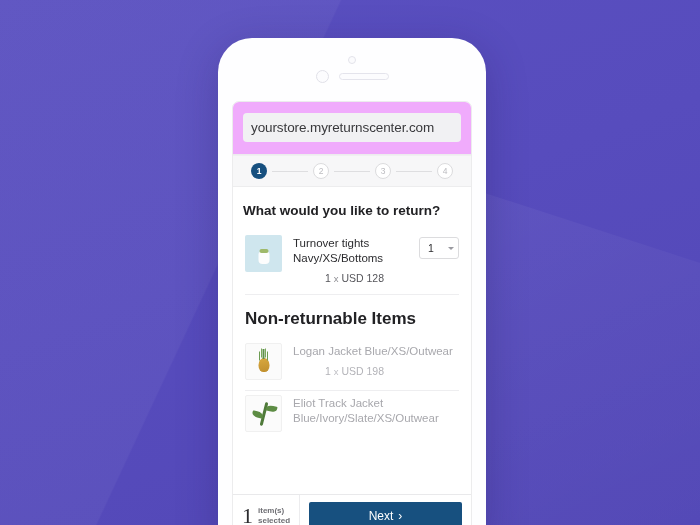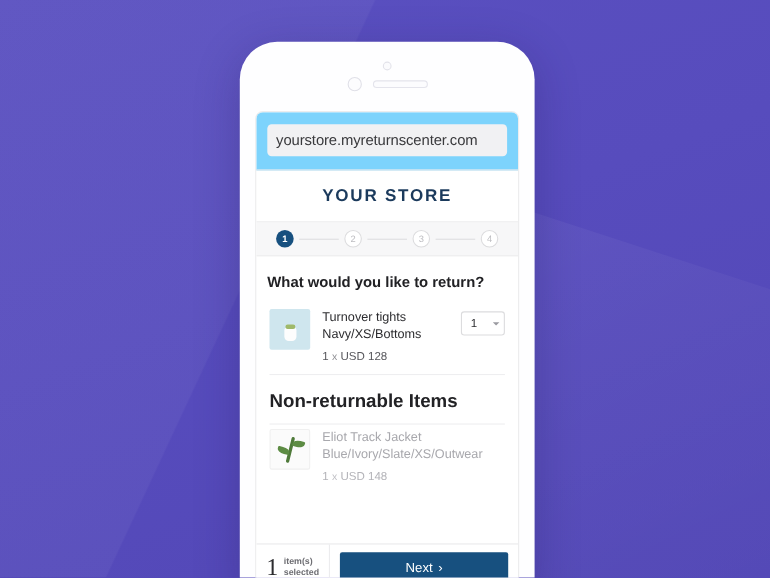--- a/index.html
+++ b/index.html
@@ -57,21 +57,21 @@
     background:#ffffff;
     border:1px solid #ececed;
     border-radius:7px 7px 0 0;
     overflow:hidden;
     display:flex; flex-direction:column;
   }
 
   
   .browser-bar{
     padding:11px 10px 12px 10px;
-    background:#7dd3fc;
+    background:#f0abfc;
     border-bottom:1px solid #ececee;
     flex:0 0 auto;
   }
   .url-pill{
     background:#f1f1f3;
     border-radius:4px;
     padding:7px 8px;
     font-size:13.5px;
     color:#39393c;
     letter-spacing:-0.1px;
@@ -178,20 +178,21 @@
   }
   .item-name{
     font-size:11.5px;
     line-height:15px;
     color:#2c2c2f;
   }
   .item-price{
     font-size:10.5px;
     color:#55555a;
     margin-top:6px;
+    margin-left:32px;
   }
   .item-price .mult{ color:#8e8e93; font-size:9.5px; }
 
   .qty-select{
     flex:0 0 auto;
     width:40px; height:22px;
     border:1px solid #dcdcde;
     border-radius:3px;
     background:#ffffff;
     display:flex; align-items:center; justify-content:space-between;
@@ -253,23 +254,20 @@
     <div class="camera"></div>
     <div class="speaker"></div>
   </div>
 
   <div id="screen">
 
     <div class="browser-bar">
       <div class="url-pill" title="yourstore.myreturnscenter.com">yourstore.myreturnscenter.com</div>
     </div>
 
-    <div class="store-header">
-      <div class="store-title">YOUR STORE</div>
-    </div>
 
     <div class="steps">
       <div class="step active">1</div>
       <div class="step-line"></div>
       <div class="step idle">2</div>
       <div class="step-line"></div>
       <div class="step idle">3</div>
       <div class="step-line"></div>
       <div class="step idle">4</div>
     </div>
@@ -293,34 +291,42 @@
         <div class="qty-select">
           <span>1</span>
           <span class="chev"></span>
         </div>
       </div>
 
       <div class="divider"></div>
 
       <div class="section-title">Non-returnable Items</div>
 
+      <div class="item-row muted">
+        <div class="thumb white">
+          <div class="art-pine"></div>
+        </div>
+        <div class="item-text">
+          <div class="item-name">Logan Jacket Blue/XS/Outwear</div>
+          <div class="item-price">
+            <span>1</span>
+            <span class="mult">x</span>
+            <span>USD 198</span>
+          </div>
+        </div>
+      </div>
 
       <div class="divider"></div>
 
       <div class="item-row muted">
         <div class="thumb white">
           <div class="art-plant"></div>
         </div>
         <div class="item-text">
           <div class="item-name">Eliot Track Jacket Blue/Ivory/Slate/XS/Outwear</div>
-          <div class="item-price">
-            <span>1</span>
-            <span class="mult">x</span>
-            <span>USD 148</span>
-          </div>
         </div>
       </div>
 
     </div>
 
     <div class="bottom-bar">
       <div class="sel-count">
         <div class="sel-num">1</div>
         <div>
           <div class="sel-lbl">item(s)</div>

